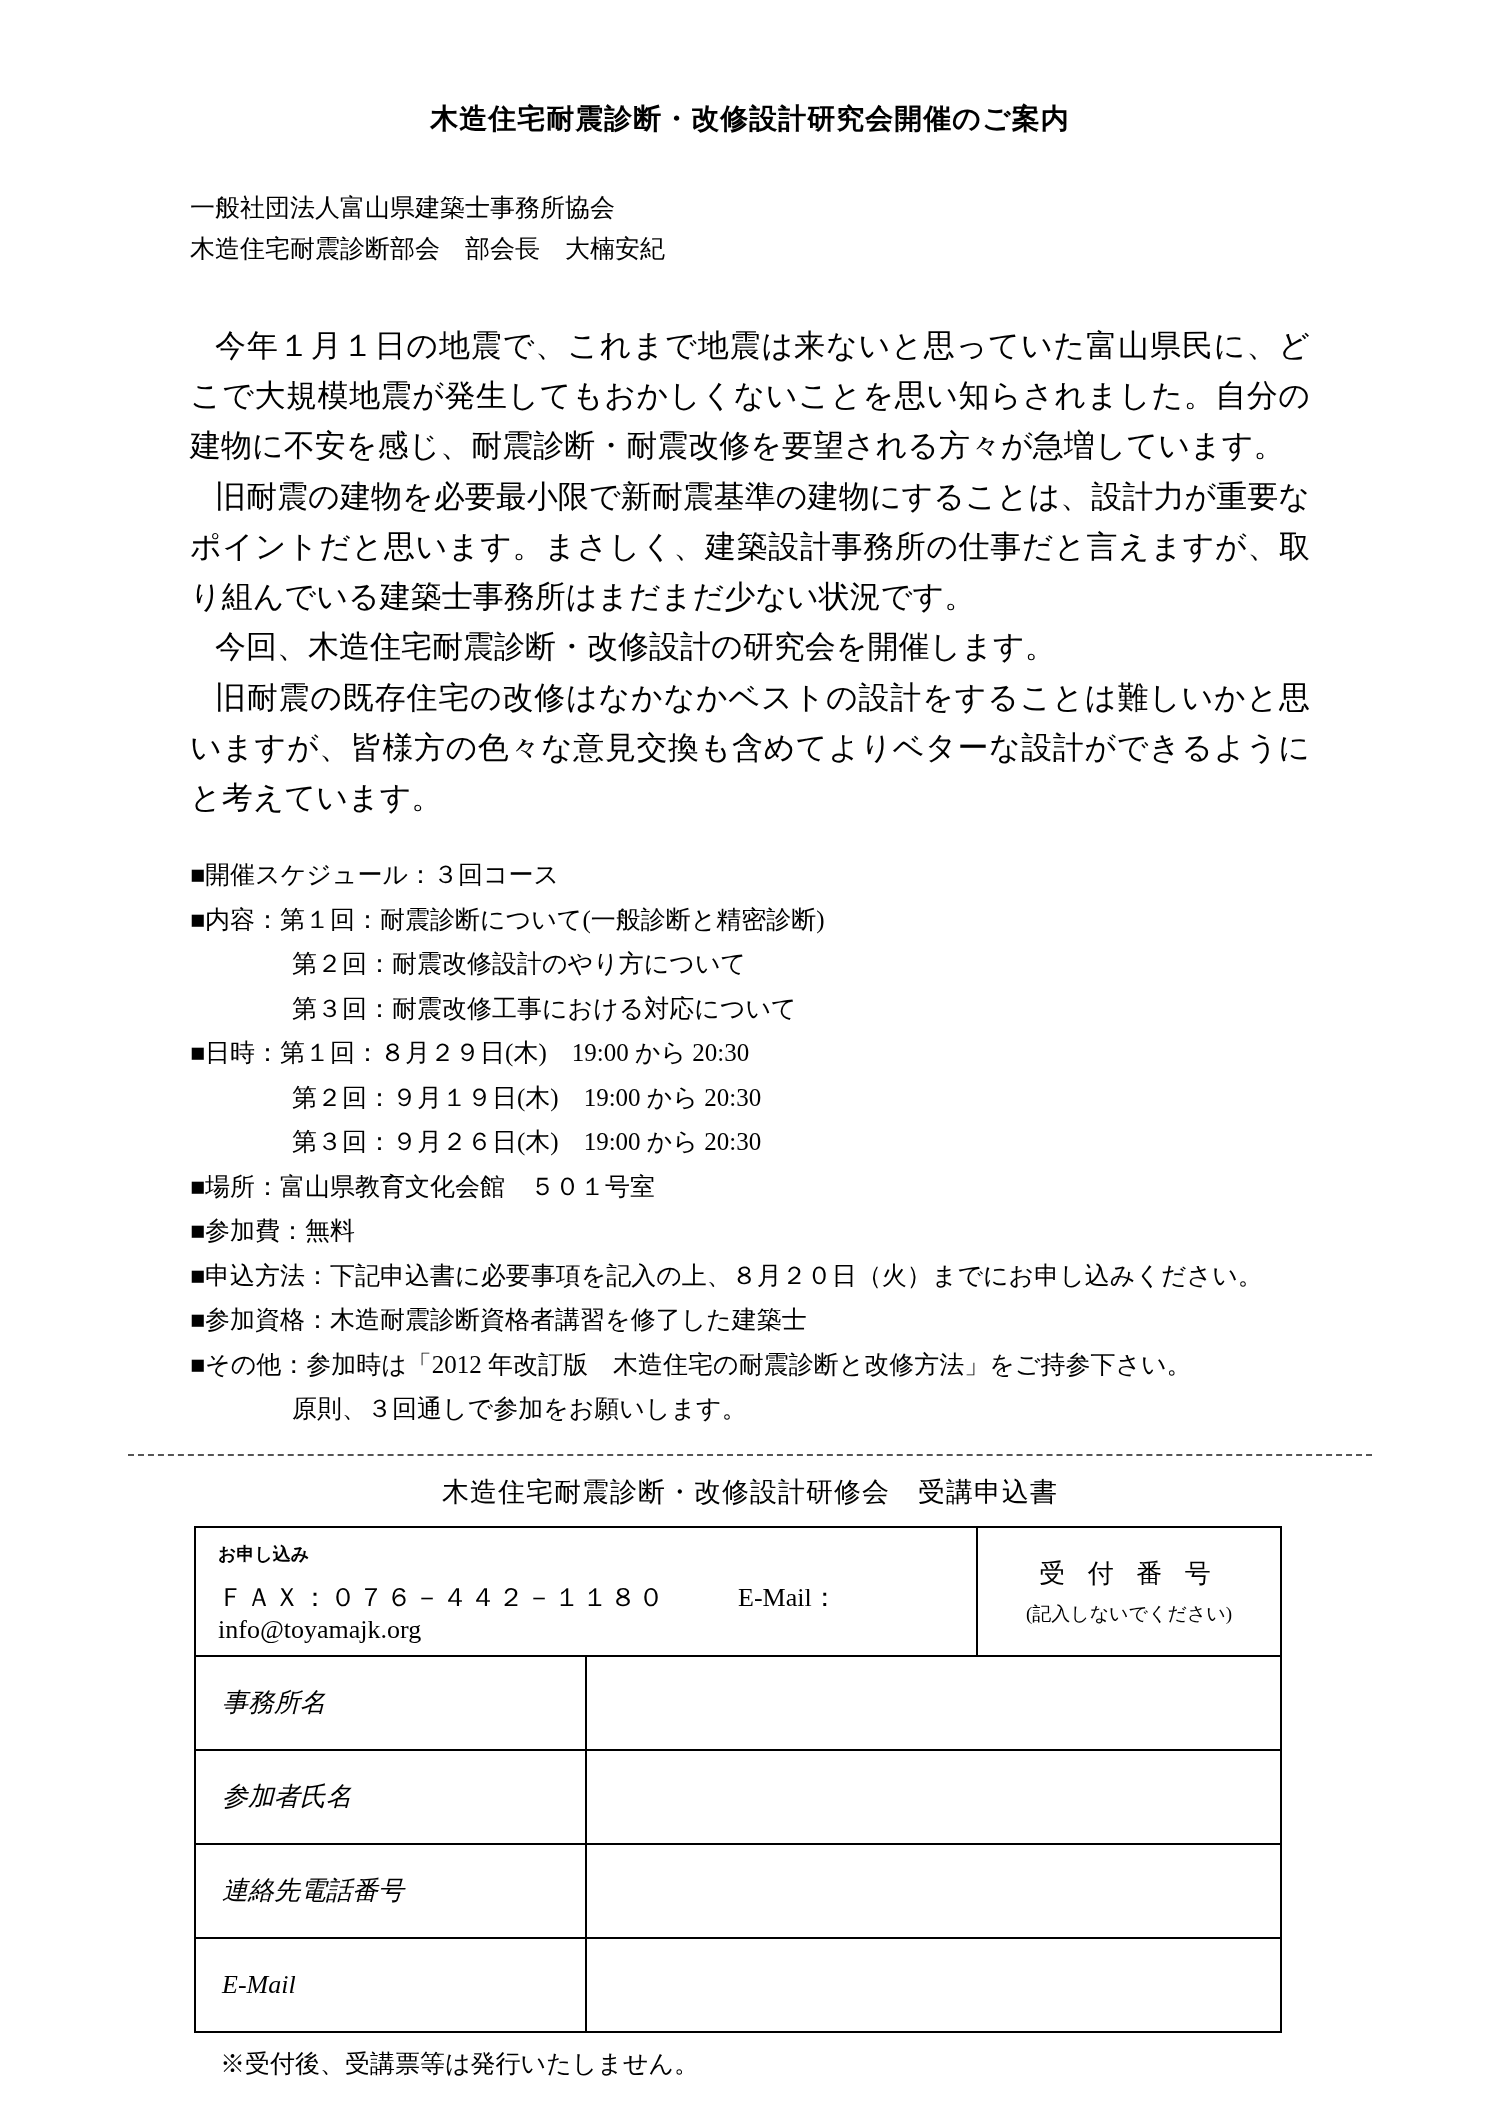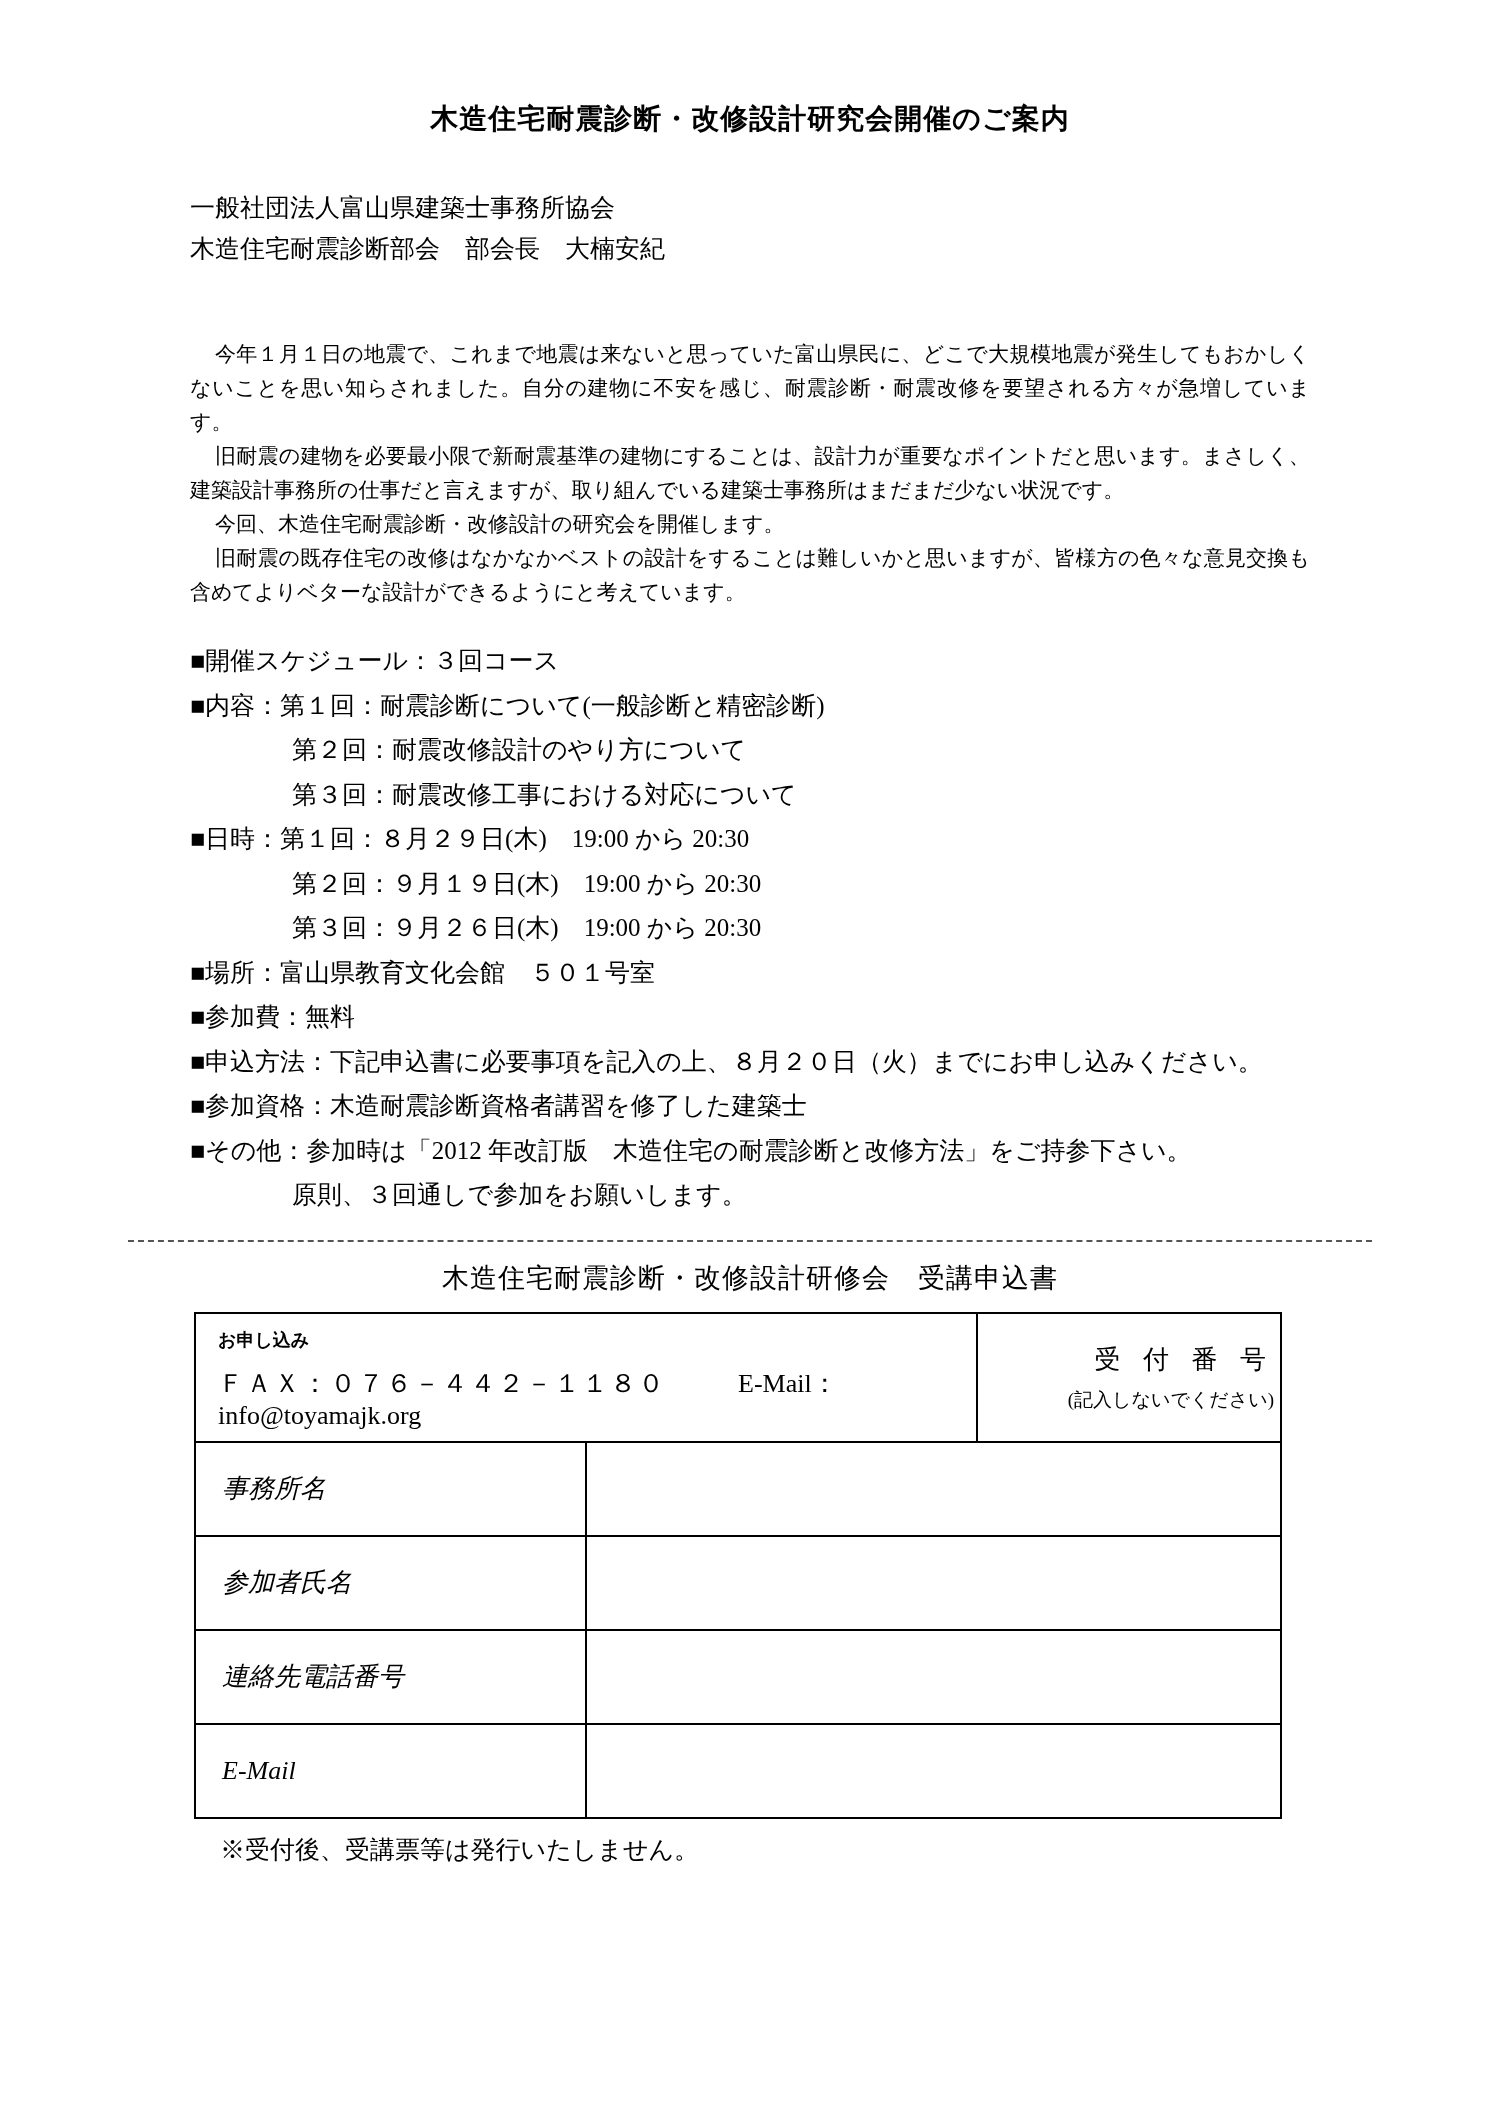--- a/index.html
+++ b/index.html
@@ -34,22 +34,22 @@
     margin-top: 50px;
     padding-right: 50px;
     font-size: 25px;
     line-height: 1.62;
   }
   .org-line {
     display: block;
     white-space: pre;
   }
   .body-block {
-    margin-top: 68px;
-    font-size: 21px;
+    margin-top: 52px;
+    font-size: 31px;
     line-height: 1.62;
   }
   .para {
     text-indent: 25px;
     margin: 0;
     text-align: justify;
   }
   .list-block {
     margin-top: 30px;
     font-size: 25px;
@@ -110,21 +110,21 @@
   }
   .apply-contact .fax {
     letter-spacing: 2px;
     margin-top: 32px;
   }
   .apply-contact .mail {
     margin-left: 72px;
     letter-spacing: 0;
   }
   .recv-cell {
-    text-align: right;
+    text-align: center;
     padding: 4px 6px !important;
   }
   .recv-title {
     font-size: 26px;
     letter-spacing: 8px;
     display: block;
     margin-bottom: 10px;
   }
   .recv-note {
     font-size: 19px;

